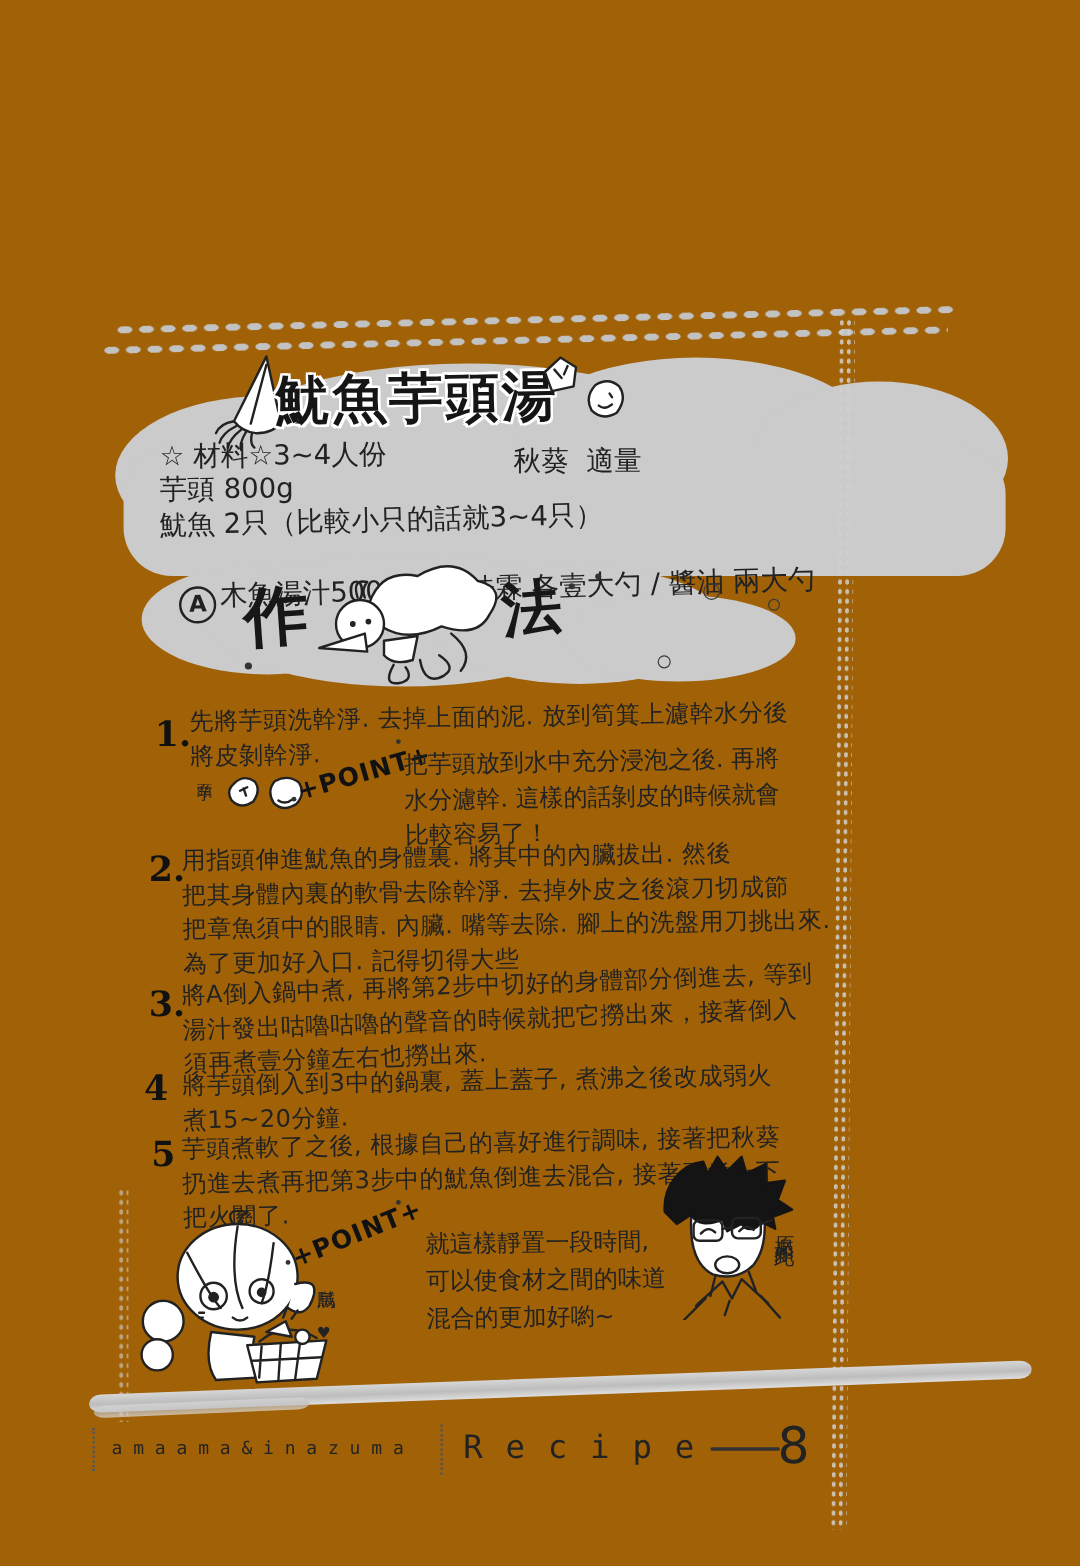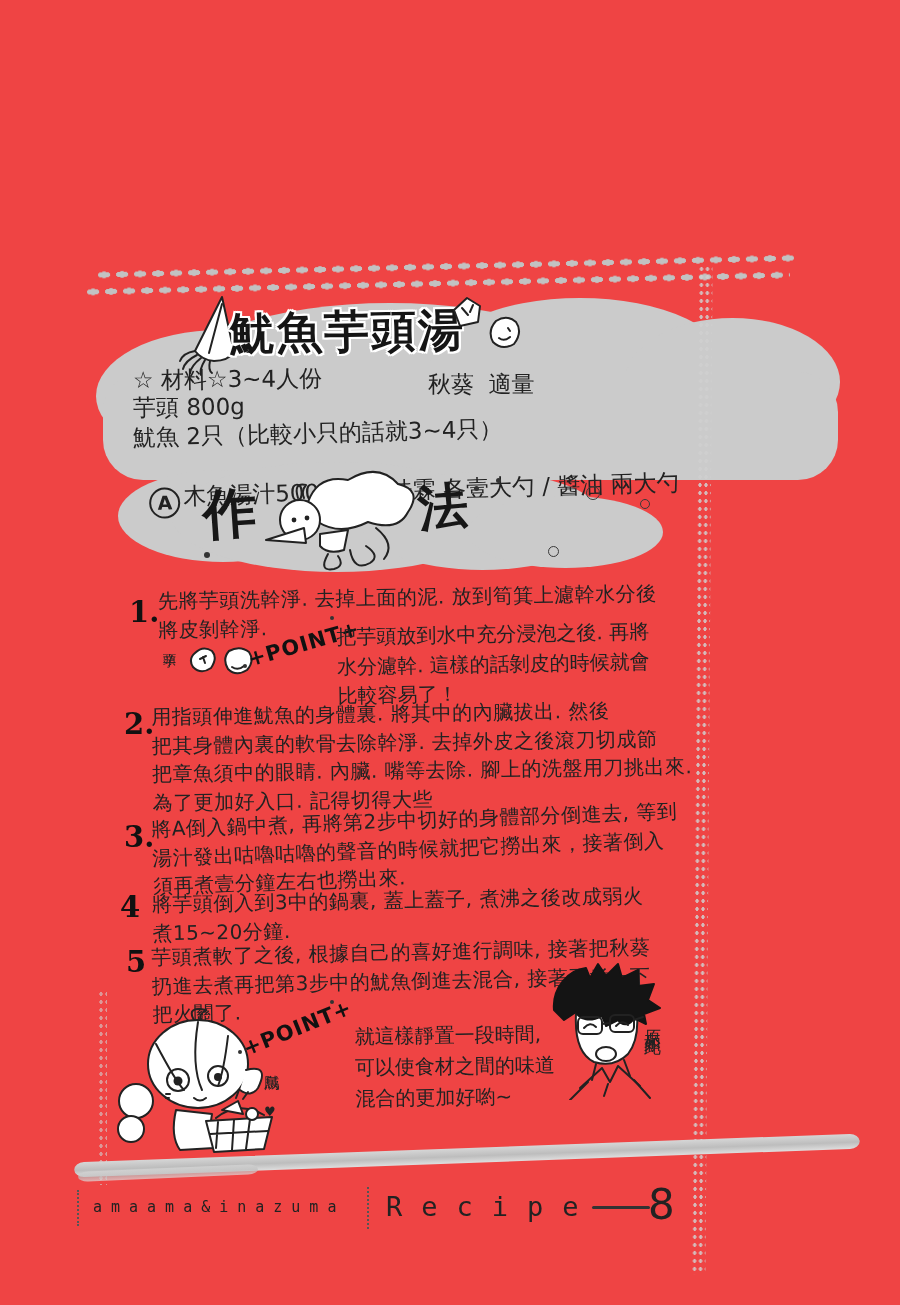--- a/index.html
+++ b/index.html
@@ -1,16 +1,16 @@
 <!DOCTYPE html>
 <html><head>
 <meta charset="utf-8">
 <style>
   html,body{margin:0;padding:0;background:#fff;}
-  .page{position:relative;width:900px;height:1305px;background:#ef4444;overflow:hidden;
+  .page{position:relative;width:900px;height:1305px;background:#a16207;overflow:hidden;
         font-family:"DejaVu Sans",sans-serif;color:#1c1c1c;}
   .abs{position:absolute;}
   .blob{position:absolute;background:#cbcbcb;border-radius:50%;}
   .perf{position:absolute;height:9px;background-image:radial-gradient(closest-side,#c2c2c2 66%,rgba(0,0,0,0) 72%);
         background-size:18px 9px;background-repeat:repeat-x;}
   .ttl{font-weight:bold;font-size:45px;letter-spacing:2px;color:#151515;white-space:pre;
        text-shadow:2px 0 0 #fff,-2px 0 0 #fff,0 2px 0 #fff,0 -2px 0 #fff,
                    2px 2px 0 #fff,-2px -2px 0 #fff,2px -2px 0 #fff,-2px 2px 0 #fff;}
   .mat{font-size:23px;white-space:pre;color:#222;}
   .circleA{display:inline-flex;width:27px;height:27px;border:2.5px solid #222;border-radius:50%;

